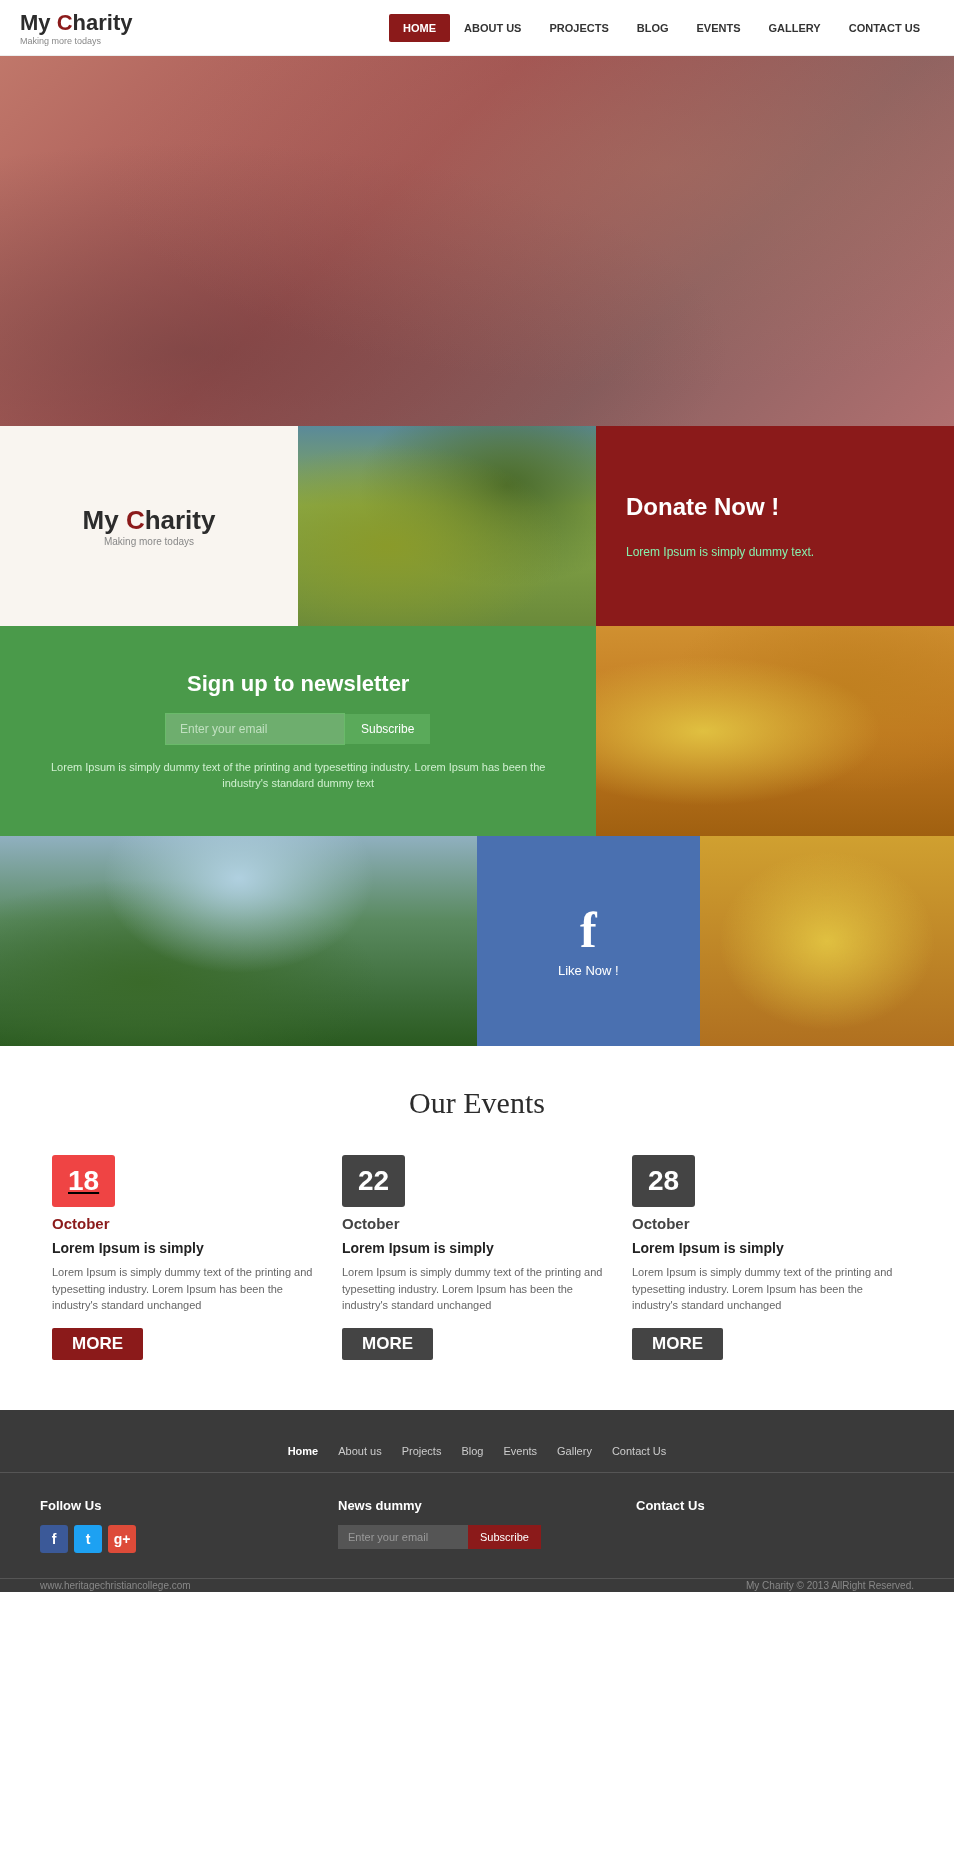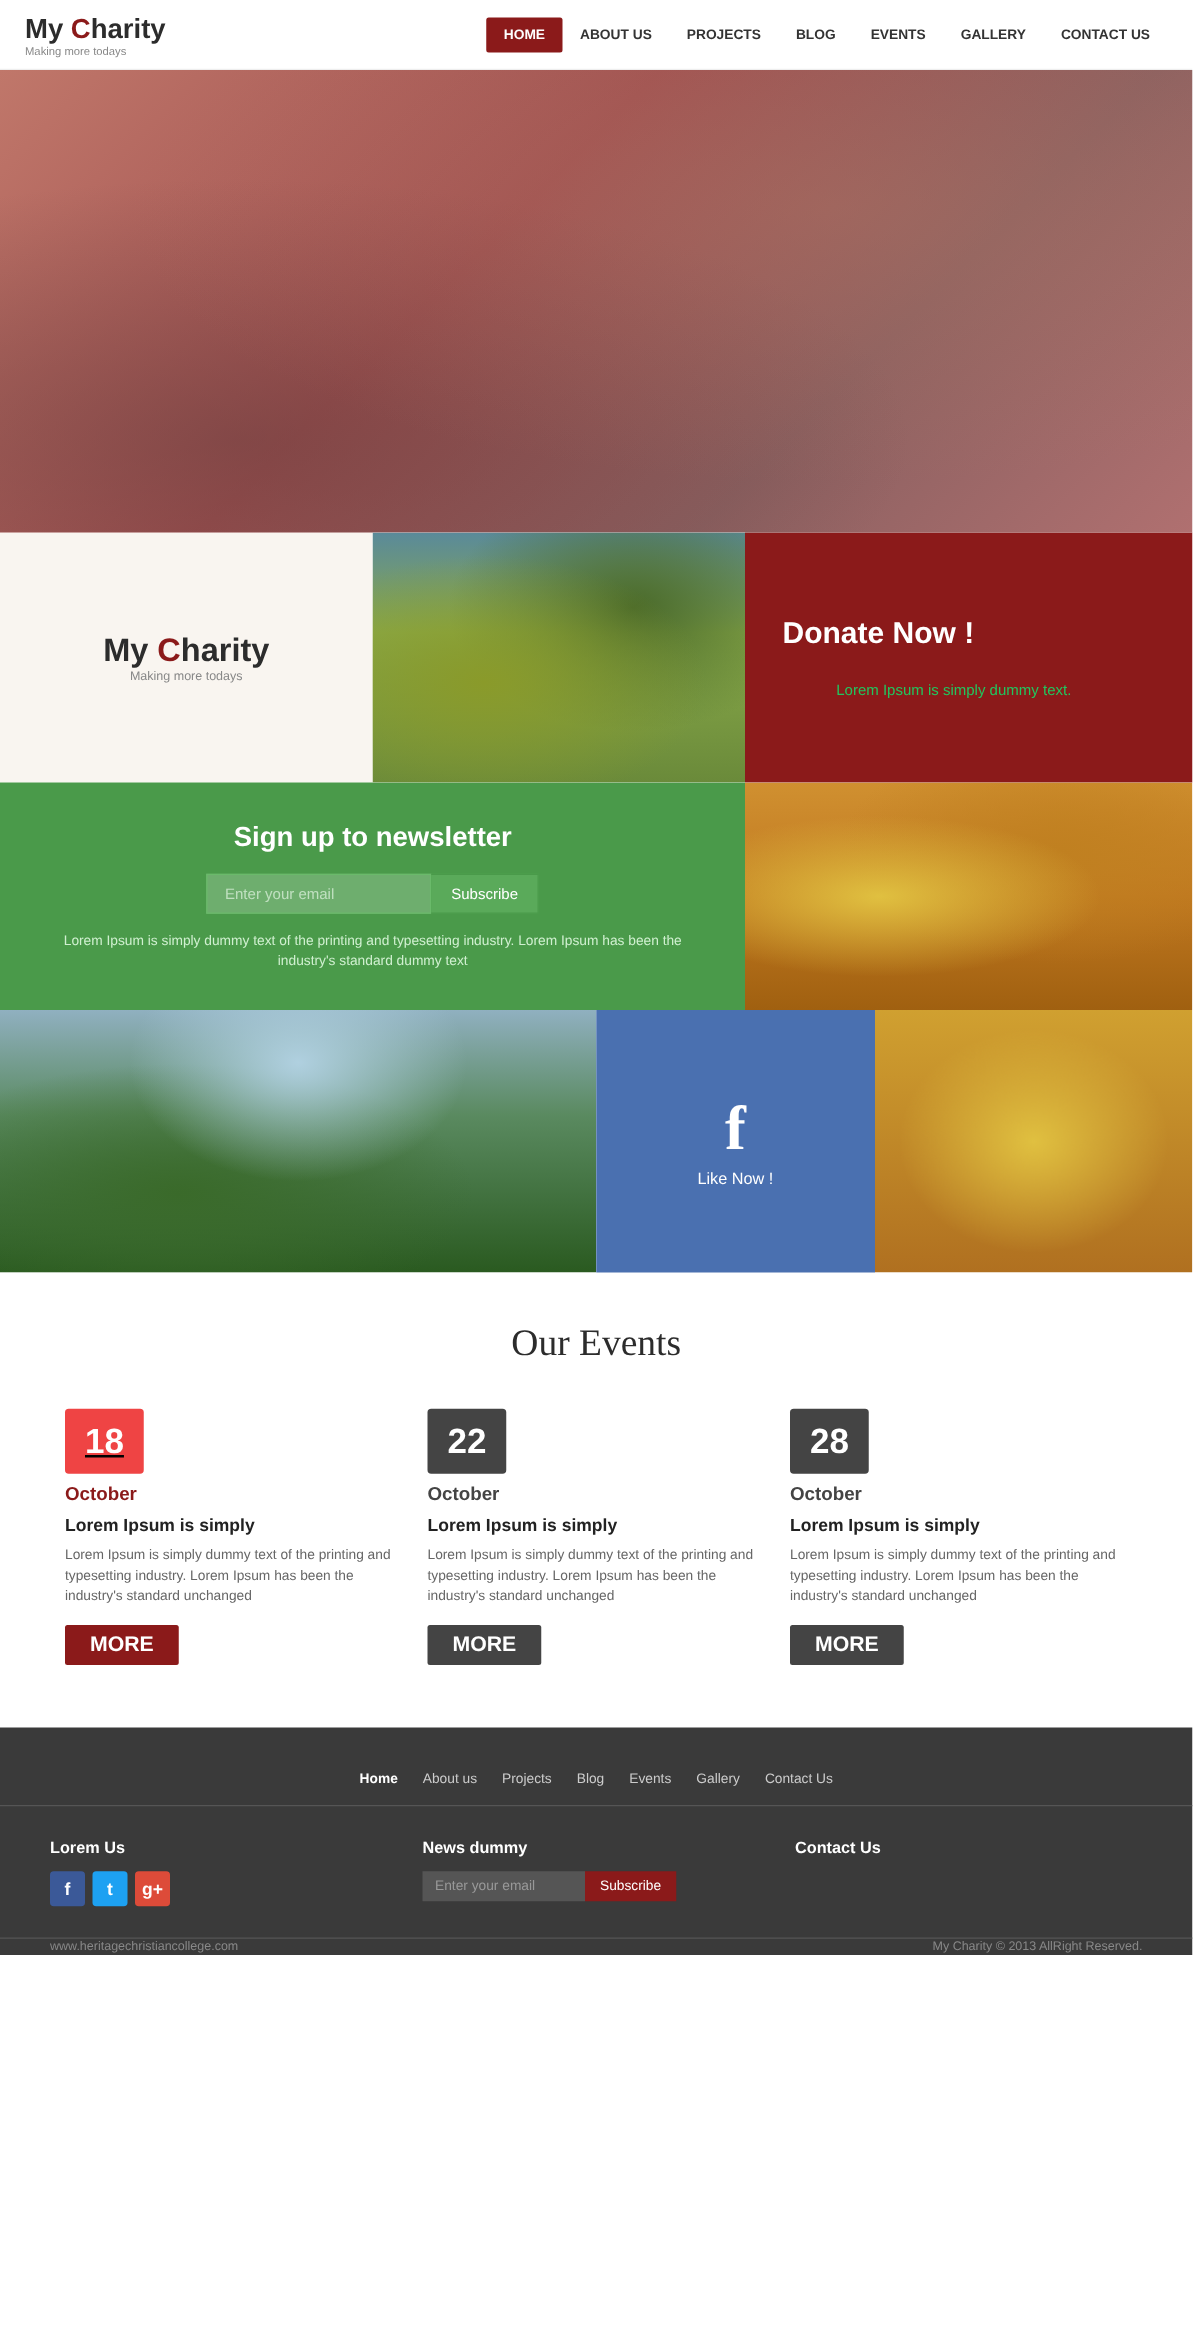--- a/index.html
+++ b/index.html
@@ -119,26 +119,26 @@
       flex: 1;
       background: #8b1a1a;
       display: flex;
       flex-direction: column;
       justify-content: center;
       padding: 30px;
       color: #fff;
       gap: 16px;
     }
     .mid-donate h2 { font-size: 24px; margin-bottom: 8px; }
-    .mid-donate p { font-size: 12px; color: #22c55e; margin-left: 43px; }
+    .mid-donate p { font-size: 12px; color: #86efac; }
 
     
     .newsletter-section {
       display: flex;
-      height: 182px;
+      height: 210px;
     }
     .newsletter-green {
       flex: 1.2;
       background: #4a9a4a;
       display: flex;
       flex-direction: column;
       align-items: center;
       justify-content: center;
       padding: 30px;
       text-align: center;
@@ -502,21 +502,21 @@
     <a href="#">About us</a>
     <a href="#">Projects</a>
     <a href="#">Blog</a>
     <a href="#">Events</a>
     <a href="#">Gallery</a>
     <a href="#">Contact Us</a>
   </div>
 
   <div class="footer-main">
     <div class="footer-col">
-      <h4>Lorem Us</h4>
+      <h4>Follow Us</h4>
       <div class="social-icons">
         <div class="social-icon fb">f</div>
         <div class="social-icon tw">t</div>
         <div class="social-icon gp">g+</div>
       </div>
     </div>
 
     <div class="footer-col">
       <h4>News dummy</h4>
       <div class="footer-newsletter-form">

